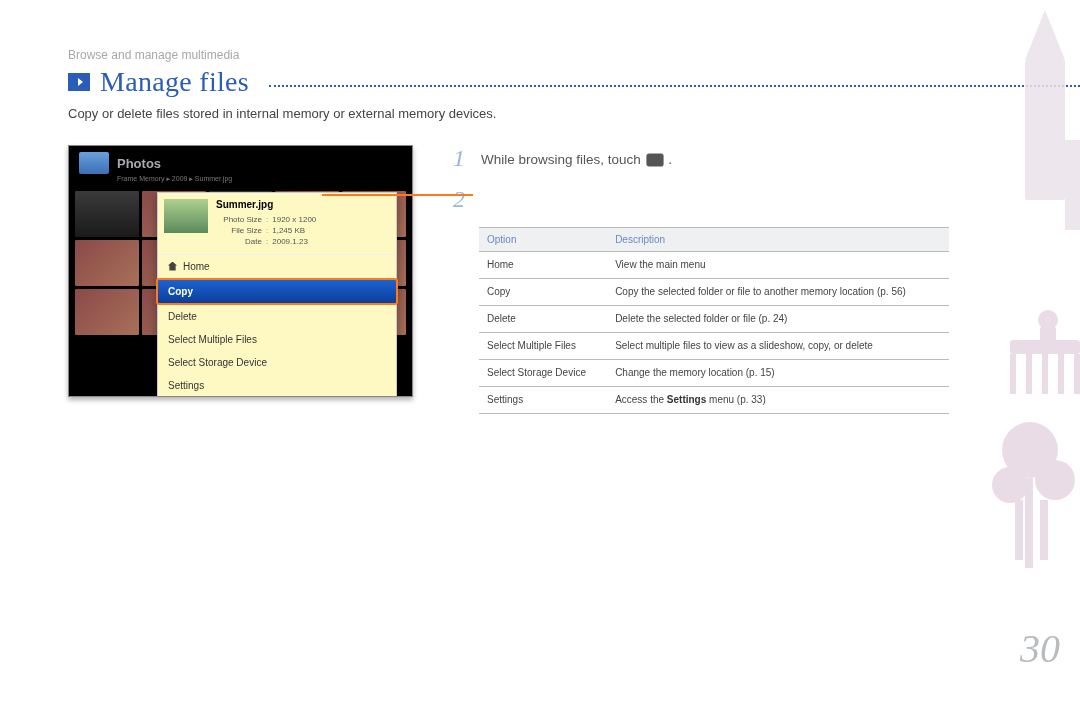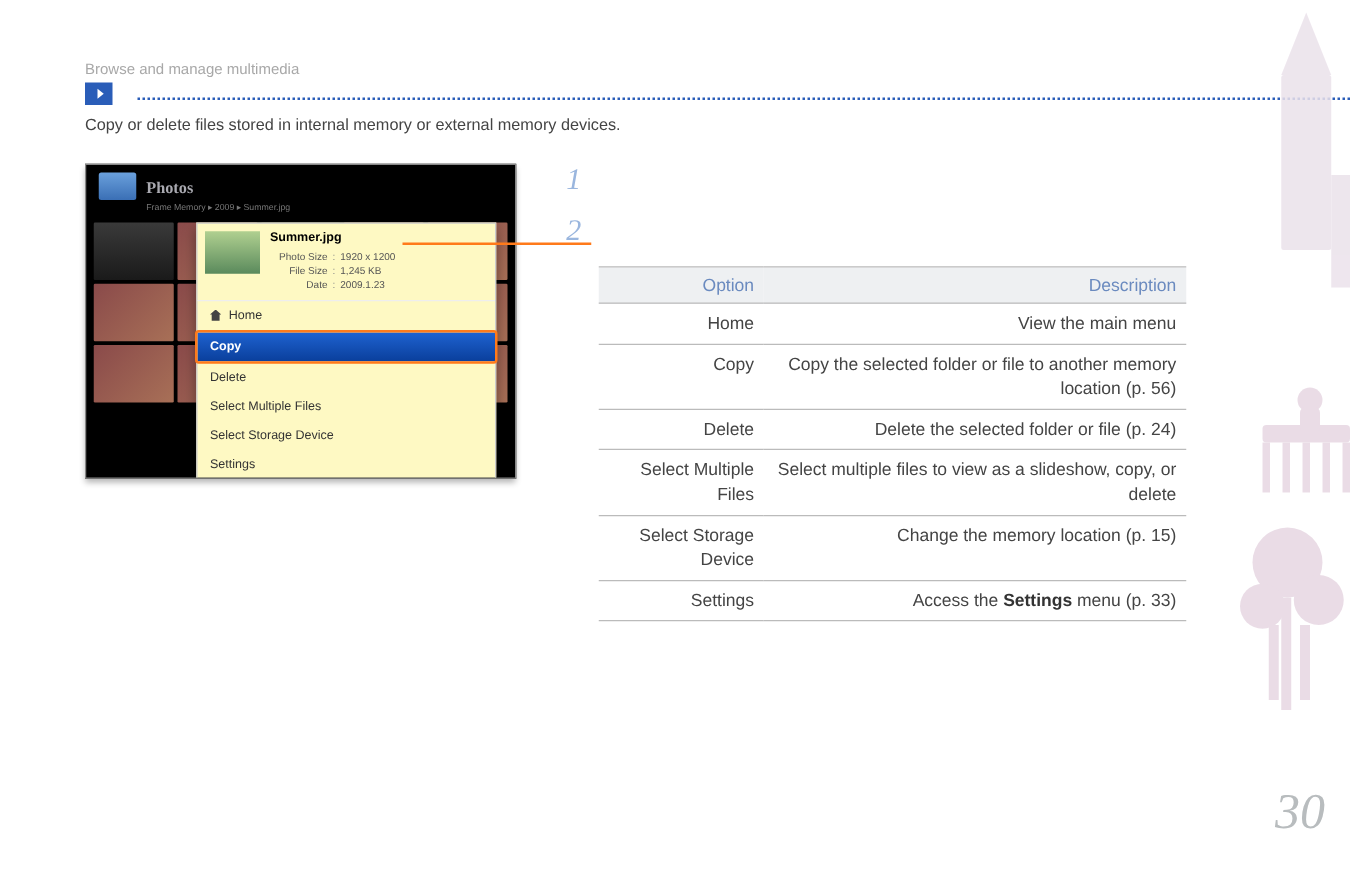--- a/index.html
+++ b/index.html
@@ -7,21 +7,21 @@
   .page { position: relative; width: 1080px; height: 712px; padding: 48px 0 0 68px; }
   .breadcrumb { font-size: 12px; color: #a8a8a8; margin-bottom: 4px; }
   .title-row { display: flex; align-items: center; gap: 10px; margin-bottom: 8px; }
   .title-icon { width: 22px; height: 18px; background: #2a5db8; position: relative; display: flex; align-items: center; justify-content: center; }
   .title-icon::before { content: ""; border-left: 5px solid #fff; border-top: 4px solid transparent; border-bottom: 4px solid transparent; display: inline-block; margin-left: 2px; }
   .title { font-size: 28px; color: #2a5db8; font-weight: 300; letter-spacing: 0.3px; font-family: "Times New Roman", serif; }
   .title-dots { flex: 1; border-top: 2px dotted #2a5db8; height: 0; margin-left: 10px; margin-top: 8px; }
   .subtitle { font-size: 13px; color: #444; margin-bottom: 24px; }
   .content { display: flex; gap: 40px; }
   .screenshot { width: 345px; height: 252px; background: #000; border: 1px solid #888; box-shadow: 0 3px 5px rgba(0,0,0,0.3); position: relative; overflow: hidden; }
-  .sc-header { color: #a9a9b0; font-size: 13px; padding: 10px 48px 4px 48px; font-weight: bold; font-family: Liberation Serif, serif; }
+  .sc-header { color: #a9a9b0; font-size: 13px; padding: 10px 48px 4px 48px; font-weight: bold; }
   .sc-header-icon { position: absolute; left: 10px; top: 6px; width: 30px; height: 22px; background: linear-gradient(#6aa0dc,#3a6fb5); border-radius: 2px; }
   .sc-sub { color: #777; font-size: 7px; padding: 0 48px 6px 48px; }
   .sc-thumbs { display: grid; grid-template-columns: repeat(5, 1fr); gap: 3px; padding: 2px 6px; }
   .thumb { height: 46px; background: linear-gradient(135deg, #8a4a4a, #a87057); border-radius: 1px; }
   .thumb.c1 { background: linear-gradient(#3a3a3a,#1a1a1a); }
   .popup { position: absolute; left: 88px; top: 46px; width: 240px; background: #fef9c3; border: 1px solid #ccc; box-shadow: 0 4px 10px rgba(0,0,0,0.4); font-size: 10px; }
   .popup-head { display: flex; padding: 6px; gap: 8px; border-bottom: 1px solid #eee; align-items: flex-start; }
   .popup-thumb { width: 44px; height: 34px; background: linear-gradient(#b0d090, #5a8a5c); }
   .popup-meta { flex: 1; }
   .popup-fname { font-weight: bold; color: #000; font-size: 10px; margin-bottom: 4px; }
@@ -33,36 +33,37 @@
   .home-icon-sm { display:inline-block; width:9px; height:9px; background:#444; clip-path: polygon(50% 0, 100% 45%, 85% 45%, 85% 100%, 15% 100%, 15% 45%, 0 45%); }
   .callout-line { position: absolute; left: 322px; top: 194px; width: 151px; height: 2px; background: #ff7a1a; }
   .steps { flex: 1; max-width: 500px; }
   .step { display: flex; gap: 12px; margin-bottom: 14px; align-items: flex-start; }
   .step-num { font-family: "Times New Roman", serif; font-size: 24px; color: #9ab6de; font-style: italic; width: 16px; }
   .step-text { font-size: 13.5px; color: #555; padding-top: 6px; line-height: 1.4; }
   .inline-icon { display: inline-flex; vertical-align: -3px; width: 18px; height: 14px; margin: 0 1px; }
   .inline-icon.menu svg rect{ fill:#555; }
   .inline-icon.enter svg { stroke:#555; }
   table { width: 100%; border-collapse: collapse; margin-top: 10px; margin-left: 26px; max-width: 470px; }
-  th, td { text-align: right; padding: 6px 8px; font-size: 14px; vertical-align: top; border-bottom: 1px solid #bbb; }
+  th, td { text-align: left; padding: 6px 8px; font-size: 10px; vertical-align: top; border-bottom: 1px solid #bbb; }
   th { background: #eef0f2; color: #6a8abf; font-weight: normal; border-top: 1px solid #bbb; }
   td { color: #444; line-height: 1.4; }
   td b{ color:#333; }
   .page-number { position: absolute; right: 20px; bottom: 40px; font-size: 40px; color: #b8bcbe; font-family: "Times New Roman", serif; font-style: italic; }
   .deco { position: absolute; right: 0; top: 0; bottom: 0; width: 110px; pointer-events: none; overflow: hidden; }
   .deco svg { position:absolute; }
 </style>
 </head>
 <body>
 
 <div class="page">
   <div class="breadcrumb">Browse and manage multimedia</div>
 
   <div class="title-row">
     <span class="title-icon"></span>
+    <span class="title">Manage files</span>
     <span class="title-dots"></span>
   </div>
 
   <div class="subtitle">Copy or delete files stored in internal memory or external memory devices.</div>
 
   <div class="content">
 
     <div class="screenshot">
       <span class="sc-header-icon"></span>
       <div class="sc-header">Photos</div>
@@ -127,20 +128,32 @@
             <span>Settings</span>
           </div>
       </div>
     </div>
 
     <div class="callout-line"></div>
 
     <div class="steps">
       <div class="step">
         <div class="step-num">1</div>
+        <div class="step-text">
+          <span>While browsing files, touch </span>
+          <span class="inline-icon menu">
+              <svg viewBox="0 0 18 14">
+                <rect x="1" y="1" width="16" height="12" rx="2" fill="none" stroke="#555" stroke-width="1.2"></rect>
+                <rect x="4" y="4" width="3" height="6"></rect>
+                <rect x="8" y="4" width="3" height="6"></rect>
+                <rect x="12" y="4" width="3" height="6"></rect>
+              </svg>
+            </span>
+          <span>.</span>
+        </div>
       </div>
       <div class="step">
         <div class="step-num">2</div>
       </div>
 
       <table>
         <thead>
           <tr>
             <th>Option</th>
             <th>Description</th>

